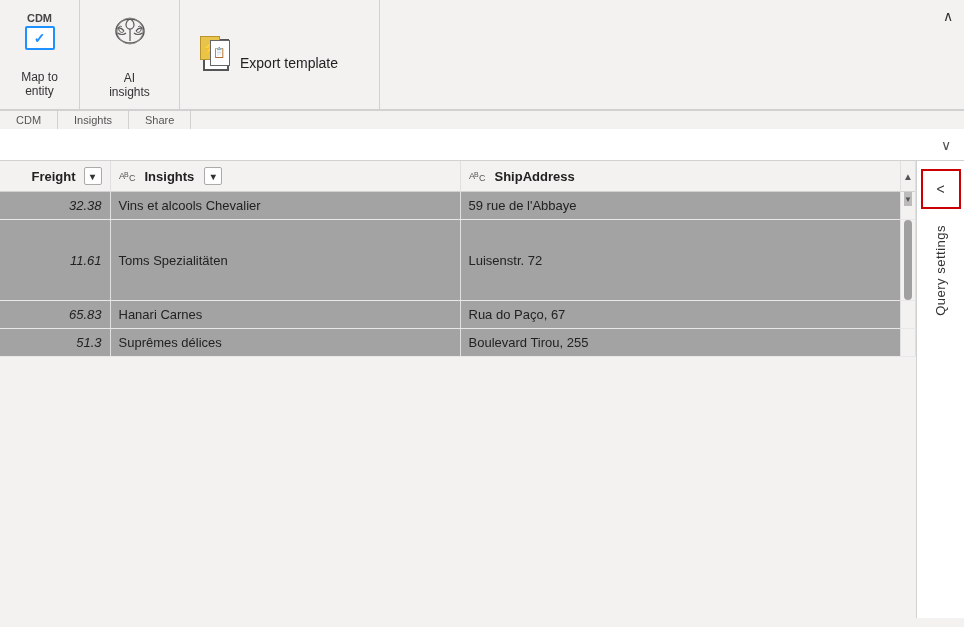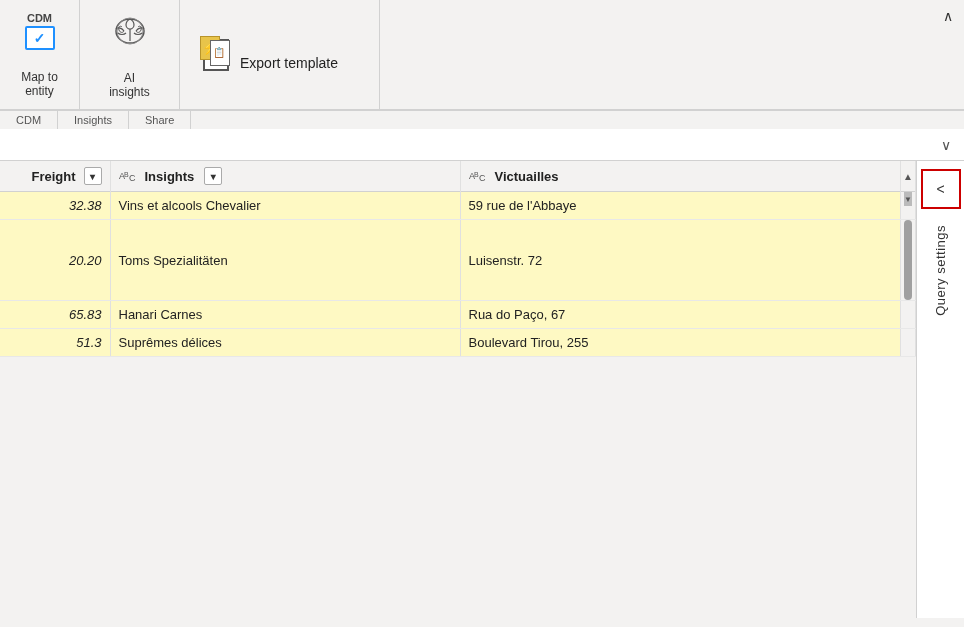--- a/index.html
+++ b/index.html
@@ -111,21 +111,21 @@
       flex: 1;
       overflow: hidden;
       position: relative;
     }
 
     
     .data-table {
       width: 100%;
       border-collapse: collapse;
       font-size: 13px;
-      background: #fef9c3;
+      background: #a3a3a3;
       padding-left: 12px;
     }
 
     .data-table thead tr {
       background: #f3f2f1;
       border-bottom: 1px solid #d1d1d1;
     }
 
     .data-table th {
       padding: 6px 8px;
@@ -362,42 +362,42 @@
           </th>
           <th>
             <div class="col-header">
               <span class="col-type-icon">
                 <svg width="20" height="16" viewBox="0 0 20 16">
                   <text x="0" y="12" font-size="9" fill="#555" font-family="Arial">A</text>
                   <text x="5" y="10" font-size="7" fill="#555" font-family="Arial">B</text>
                   <text x="10" y="14" font-size="9" fill="#555" font-family="Arial">C</text>
                 </svg>
               </span>
-              <span>Victuailles</span>
+              <span>ShipAddress</span>
             </div>
           </th>
 
           <th style="width:14px;padding:0;background:#f3f2f1;">
             <div class="scroll-up-arrow">▲</div>
           </th>
         </tr>
       </thead>
       <tbody>
 
         <tr>
           <td class="numeric">32.38</td>
           <td>Vins et alcools Chevalier</td>
           <td>59 rue de l'Abbaye</td>
           <td style="width:14px;padding:0;background:#f3f2f1;vertical-align:top;">
             <div style="width:8px;height:14px;background:#bbb;margin:0 auto;display:flex;align-items:center;justify-content:center;font-size:8px;color:#555;">▼</div>
           </td>
         </tr>
 
         <tr>
-          <td class="numeric">20.20</td>
+          <td class="numeric">11.61</td>
           <td>Toms Spezialitäten</td>
           <td>Luisenstr. 72</td>
           <td style="width:14px;padding:0;background:#f3f2f1;">
             <div style="width:8px;height:80px;background:#a0a0a0;margin:0 auto;border-radius:4px;"></div>
           </td>
         </tr>
 
         <tr>
           <td class="numeric">65.83</td>
           <td>Hanari Carnes</td>

